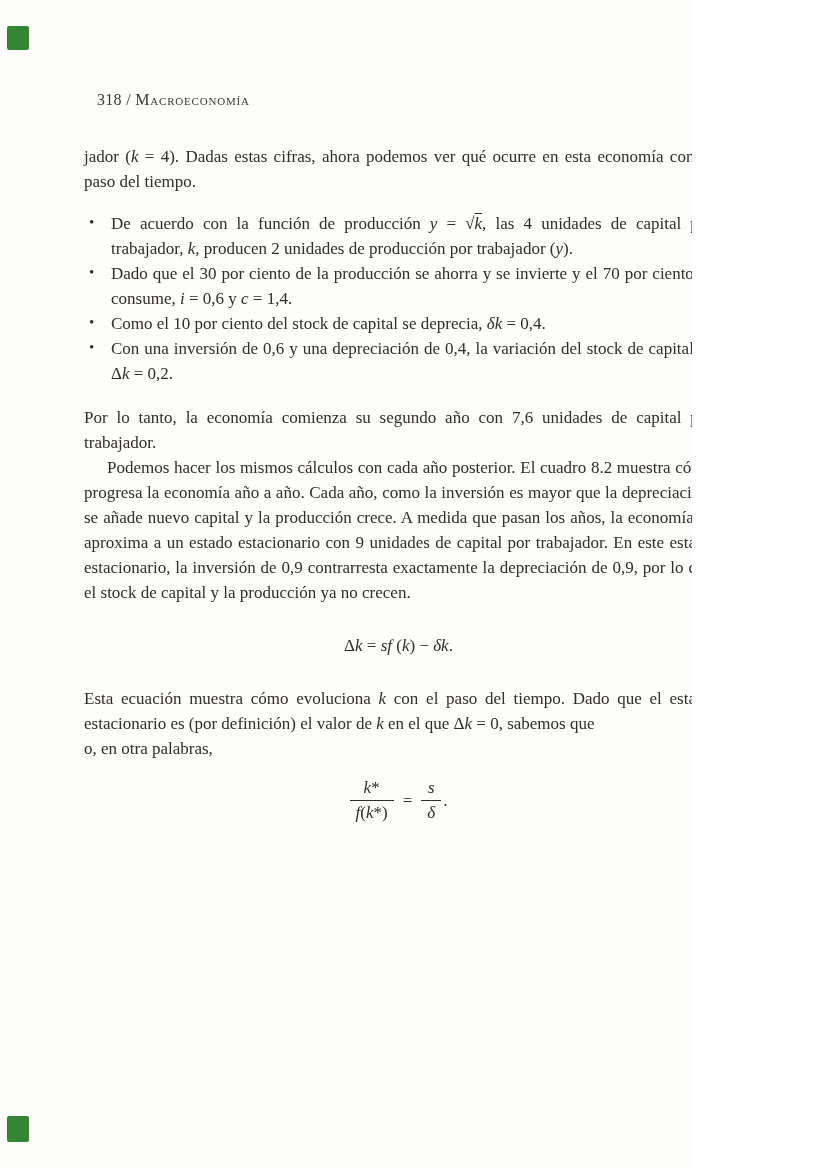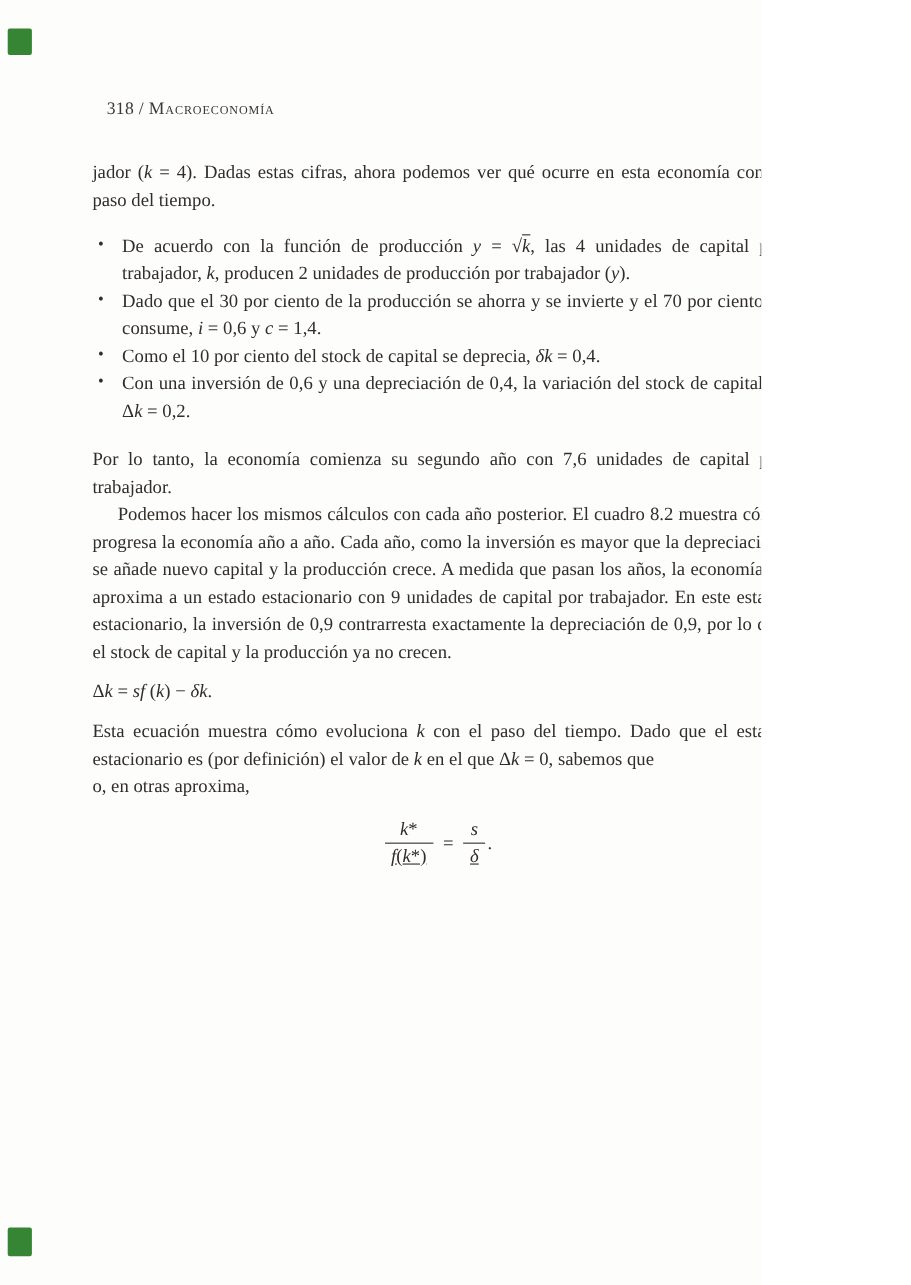--- a/index.html
+++ b/index.html
@@ -22,25 +22,25 @@
     position:absolute;left:84px;top:144px;width:629px;
     font-size:17px;line-height:25px;text-align:justify;
     text-justify:inter-word;
   }
   .text-block p{margin:0;}
   p.indent{text-indent:23px;}
   p.after-gap{margin-top:19px;}
   ul.bullets{list-style:none;margin:17px 0 0 0;padding:0;}
   ul.bullets li{position:relative;padding-left:27px;margin:0;text-align:justify;line-height:25px;}
   ul.bullets .bullet{position:absolute;left:5px;top:-1px;font-size:15px;}
-  .equation{text-align:left;margin:11px 0;}
+  .equation{text-align:center;margin:28px 0;}
   .frac-eq{display:flex;justify-content:center;align-items:center;margin:15px 0;}
   .frac{display:inline-flex;flex-direction:column;align-items:center;line-height:22px;}
   .frac .num,.frac .den{padding:1px 6px;}
-  .frac .den{border-top:1.4px solid #312d28;text-decoration:underline;}
+  .frac .den{border-top:1.4px solid #312d28;}
   .eq-sign{margin:0 9px;}
   .suffix{margin-left:2px;}
   i{font-style:italic;}
   .ov{text-decoration:overline;}
 </style>
 </head>
 <body>
 
 <div class="page">
   <div class="marker marker-tl" style="background: rgb(53, 133, 53);"></div>
@@ -53,21 +53,21 @@
       <ul class="bullets">
         <li><span class="bullet">•</span>De acuerdo con la función de producción <i>y</i> = √<i class="ov">k</i>, las 4 unidades de capital por trabajador, <i>k</i>, producen 2 unidades de producción por trabajador (<i>y</i>).</li>
         <li><span class="bullet">•</span>Dado que el 30 por ciento de la producción se ahorra y se invierte y el 70 por ciento se consume, <i>i</i> = 0,6 y <i>c</i> = 1,4.</li>
         <li><span class="bullet">•</span>Como el 10 por ciento del stock de capital se deprecia, <i>δk</i> = 0,4.</li>
         <li><span class="bullet">•</span>Con una inversión de 0,6 y una depreciación de 0,4, la variación del stock de capital es Δ<i>k</i> = 0,2.</li>
       </ul>
       <p class="after-gap">Por lo tanto, la economía comienza su segundo año con 7,6 unidades de capital por trabajador.</p>
       <p class="indent">Podemos hacer los mismos cálculos con cada año posterior. El cuadro 8.2 muestra cómo progresa la economía año a año. Cada año, como la inversión es mayor que la depreciación, se añade nuevo capital y la producción crece. A medida que pasan los años, la economía se aproxima a un estado estacionario con 9 unidades de capital por trabajador. En este estado estacionario, la inversión de 0,9 contrarresta exactamente la depreciación de 0,9, por lo que el stock de capital y la producción ya no crecen.</p>
       <div class="equation">Δ<i>k</i> = <i>sf</i> (<i>k</i>) − <i>δk</i>.</div>
       <p>Esta ecuación muestra cómo evoluciona <i>k</i> con el paso del tiempo. Dado que el estado estacionario es (por definición) el valor de <i>k</i> en el que Δ<i>k</i> = 0, sabemos que</p>
-      <p>o, en otras aproxima,</p>
+      <p>o, en otra palabras,</p>
       <div class="frac-eq">
         <span class="frac">
           <span class="num"><i>k</i>*</span>
           <span class="den"><i>f</i>(<i>k</i>*)</span>
         </span>
         <span class="eq-sign">=</span>
         <span class="frac">
           <span class="num"><i>s</i></span>
           <span class="den"><i>δ</i></span>
         </span>

